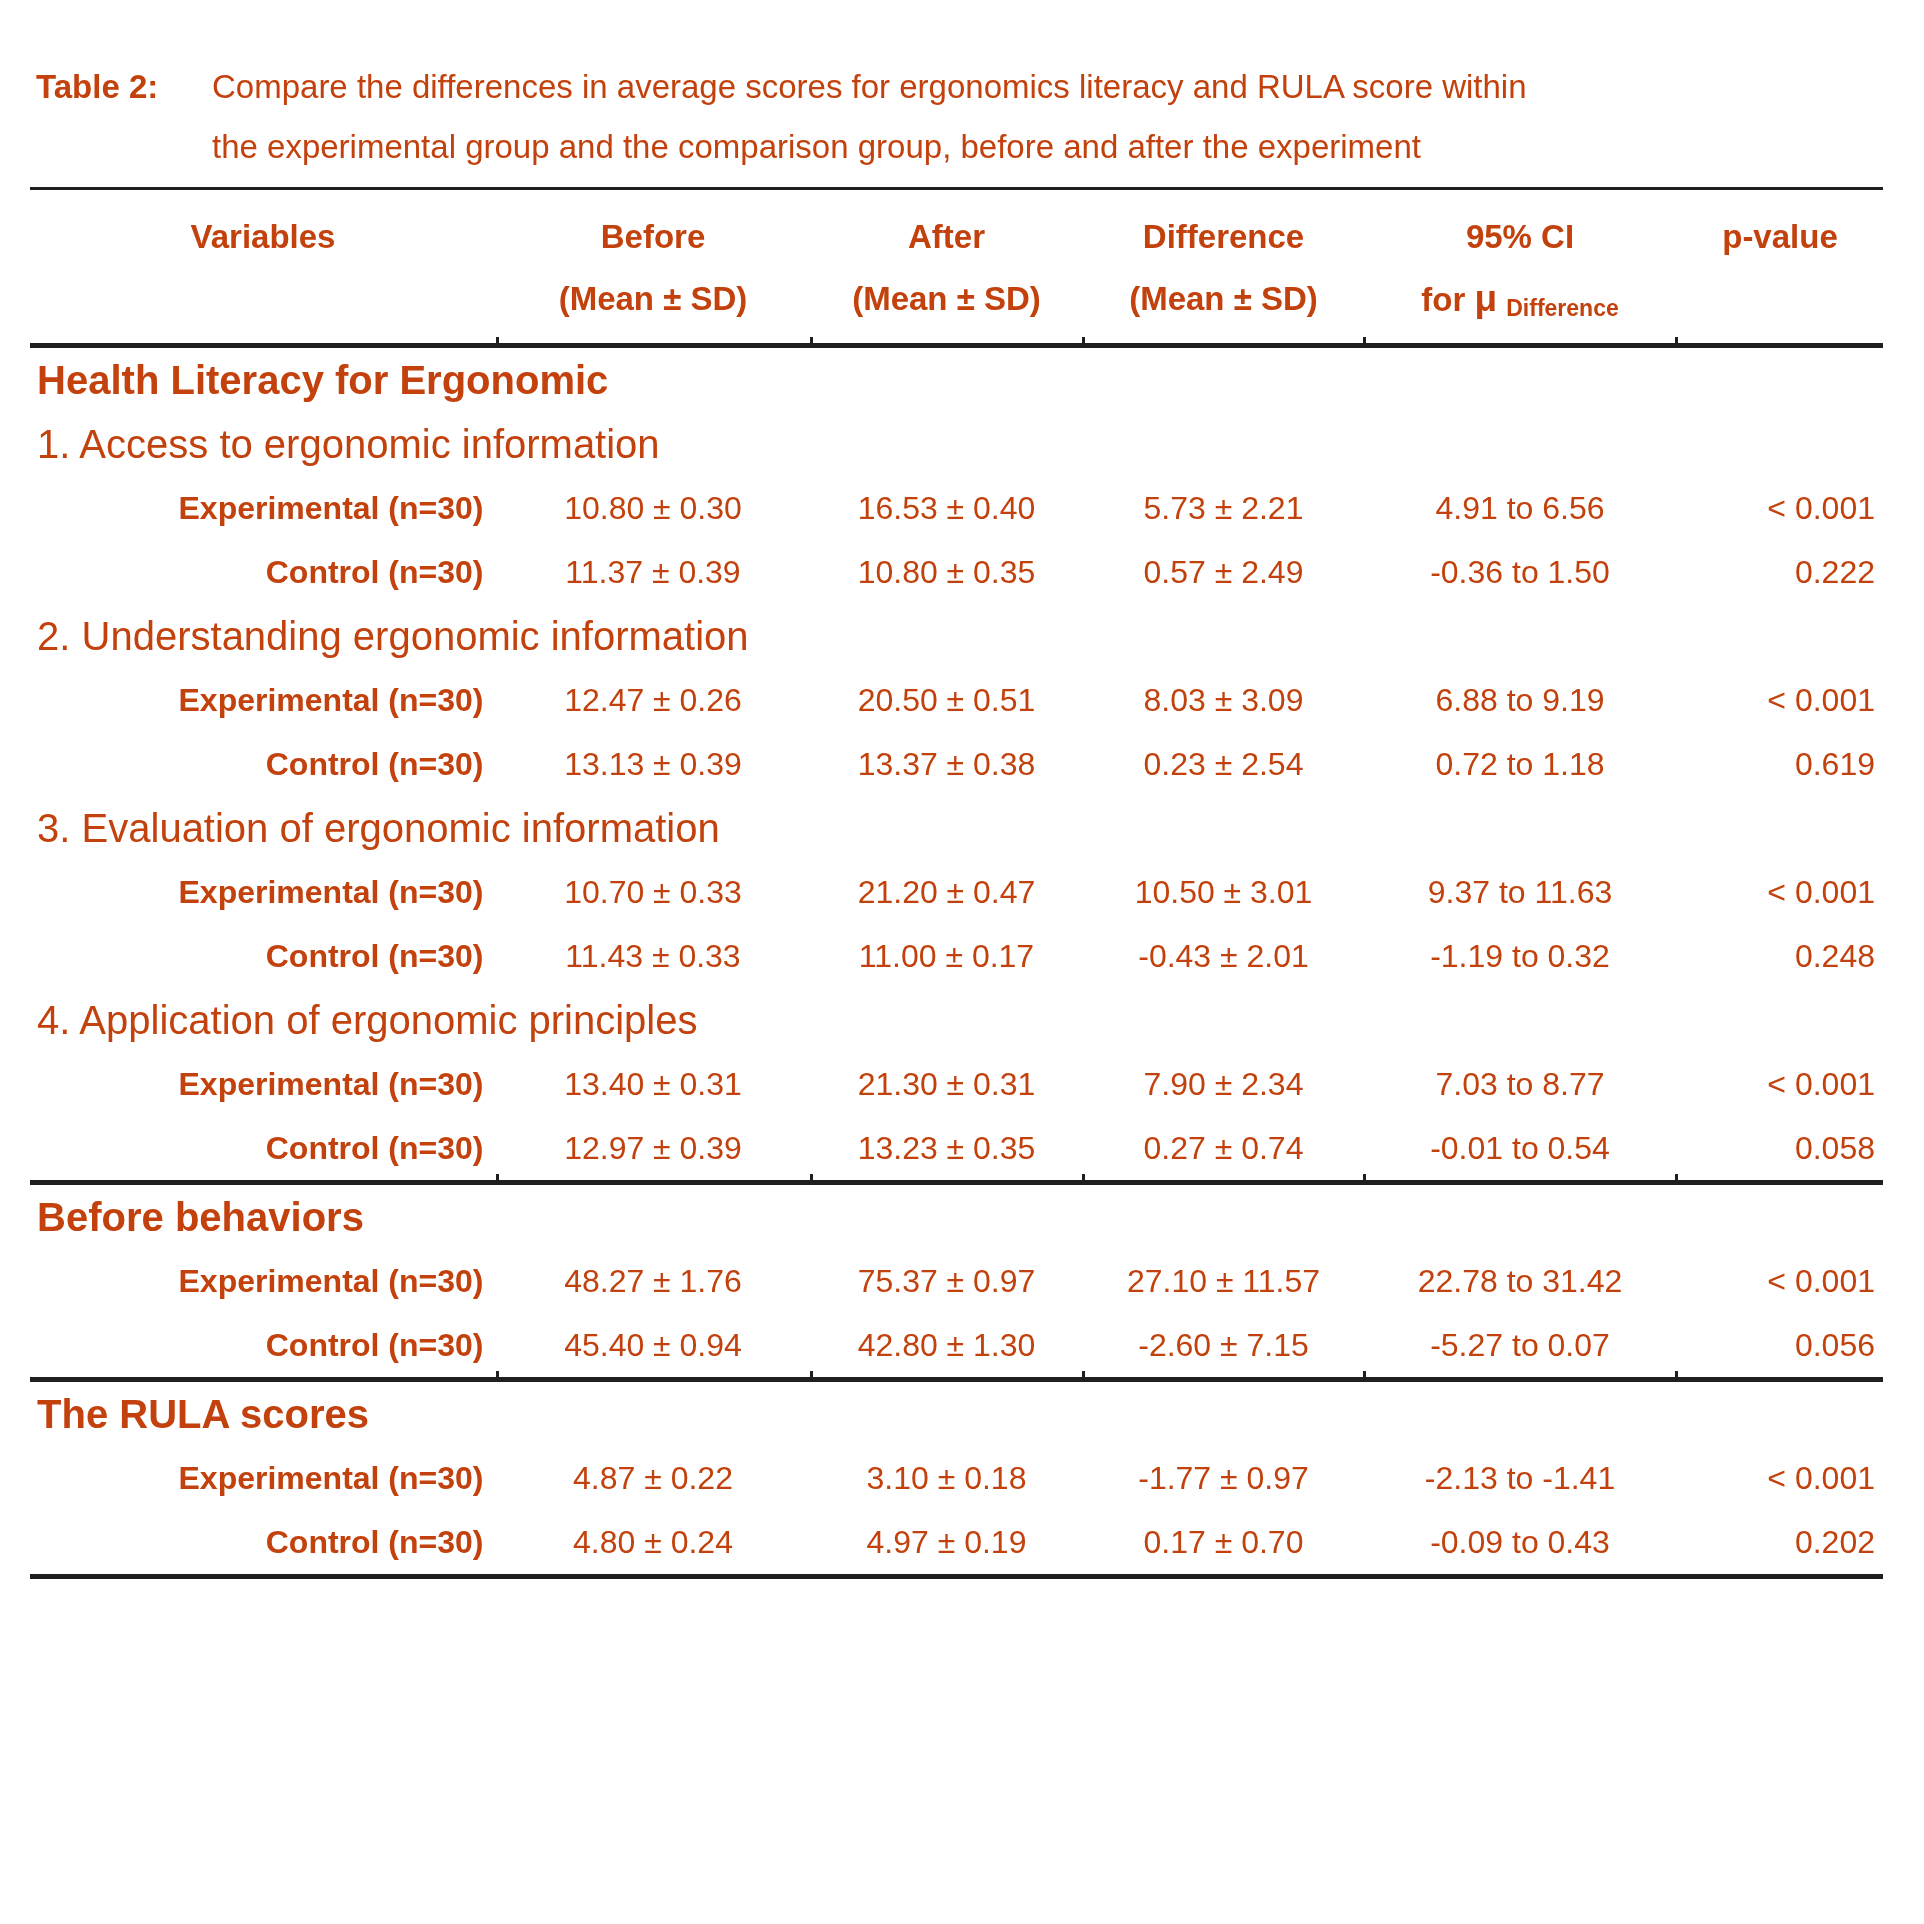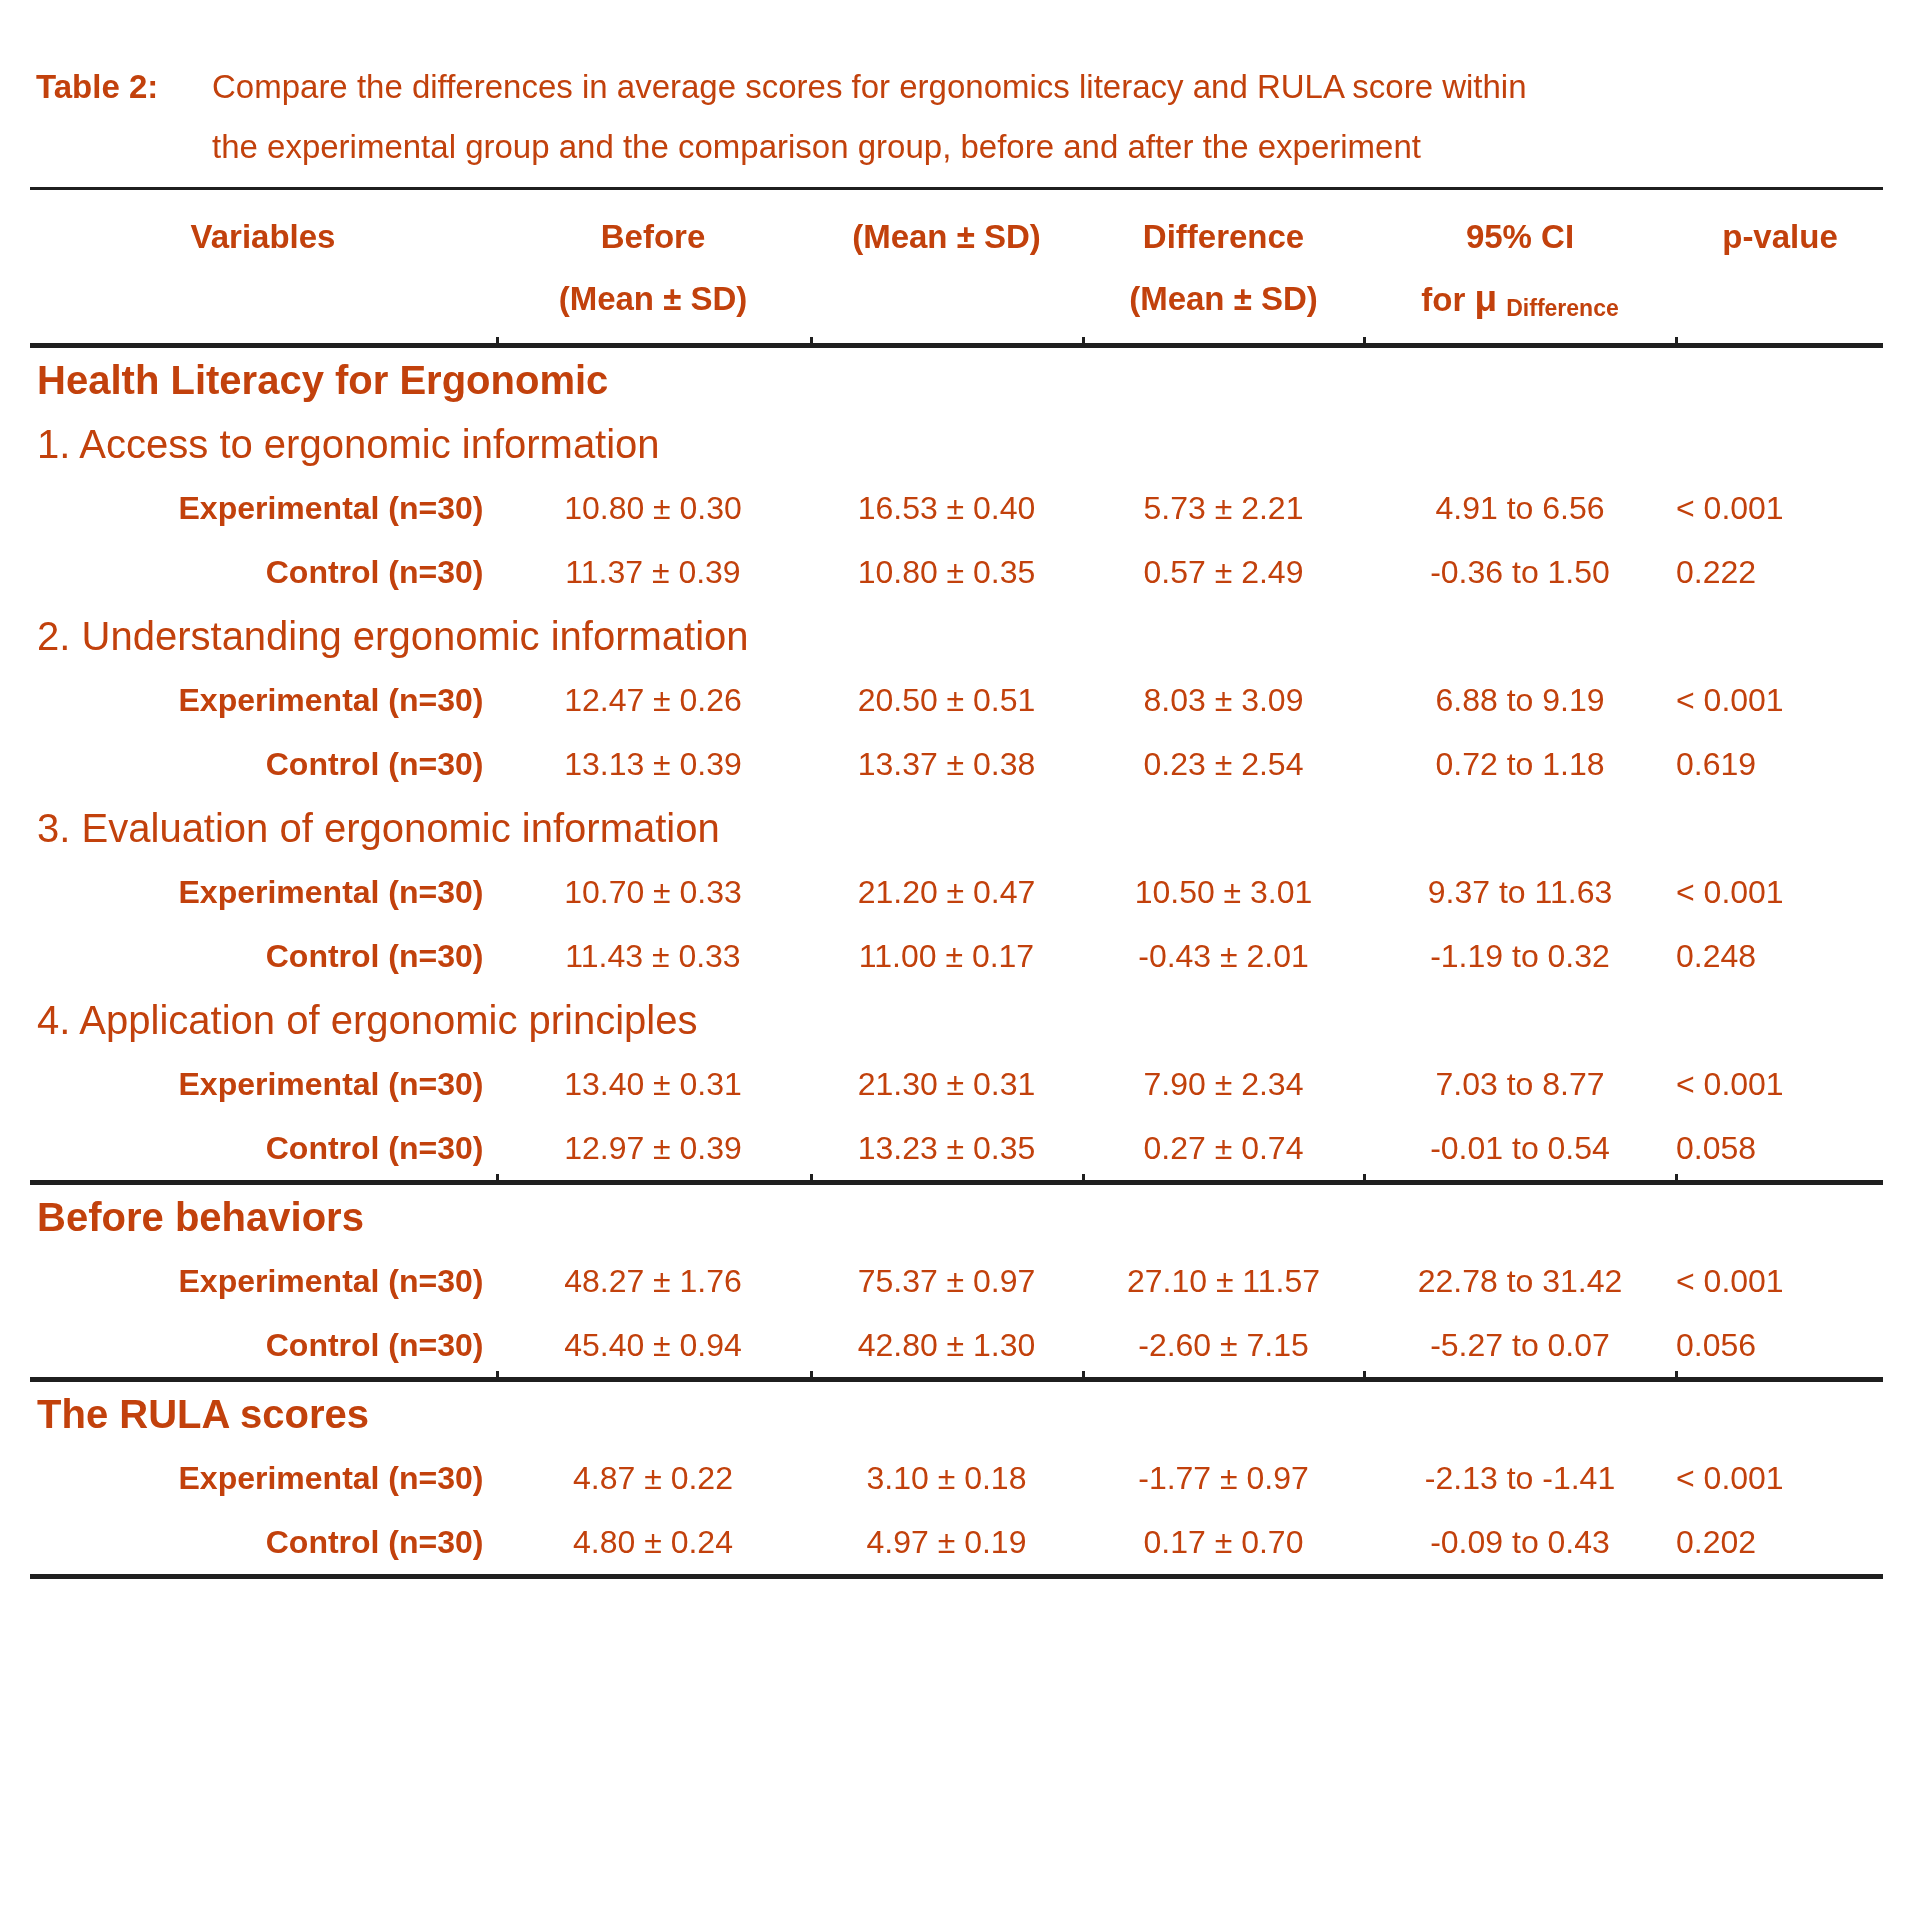--- a/index.html
+++ b/index.html
@@ -49,21 +49,21 @@
     font-weight:bold;
     font-size:33px;
     line-height:62px;
   }
   .mu { font-size:37px; font-weight:bold; }
   .sub { font-size:23px; font-weight:bold; position:relative; top:5.3px; }
   
   .trow { height:64px; align-items:center; font-size:32px; }
   .cell { text-align:center; white-space:nowrap; }
   .cell.var { text-align:right; padding-right:12.5px;font-weight:bold; }
-  .cell.pval { text-align:left; padding-right:9px; }
+  .cell.pval { text-align:right; padding-right:9px; }
   .span-row {
     height:64px; display:flex; align-items:center;
     font-size:40px; padding-left:7.1px; white-space:nowrap;
   }
   .span-row.bold { font-weight:bold; }
 </style>
 </head>
 <body>
 
 <div class="page">
@@ -82,20 +82,21 @@
 
     <div class="grid thead">
       <div class="hcell">
         <div>Variables</div>
       </div>
       <div class="hcell">
         <div>Before</div>
         <div>(Mean ± SD)</div>
       </div>
       <div class="hcell">
+        <div>After</div>
         <div>(Mean ± SD)</div>
       </div>
       <div class="hcell">
         <div>Difference</div>
         <div>(Mean ± SD)</div>
       </div>
       <div class="hcell">
         <div>95% CI</div>
         <div><span>for </span><span class="mu">μ</span> <span class="sub">Difference</span></div>
       </div>

